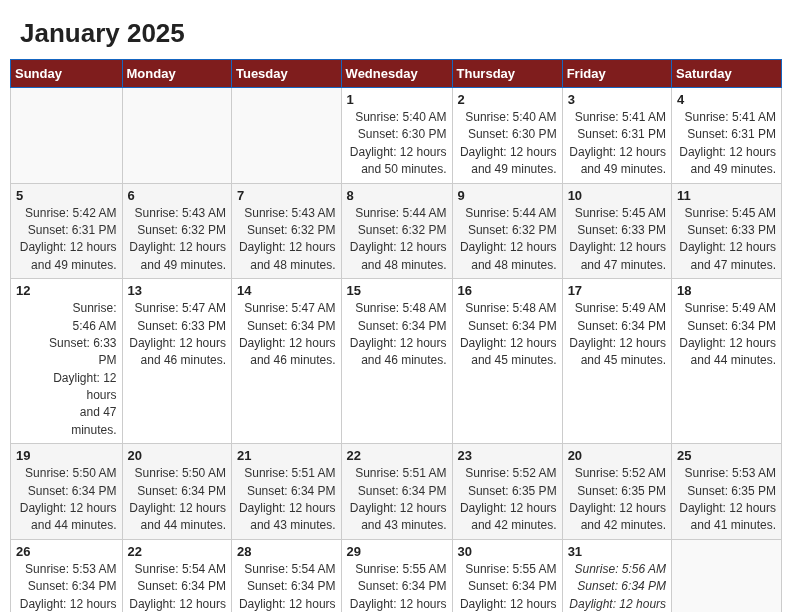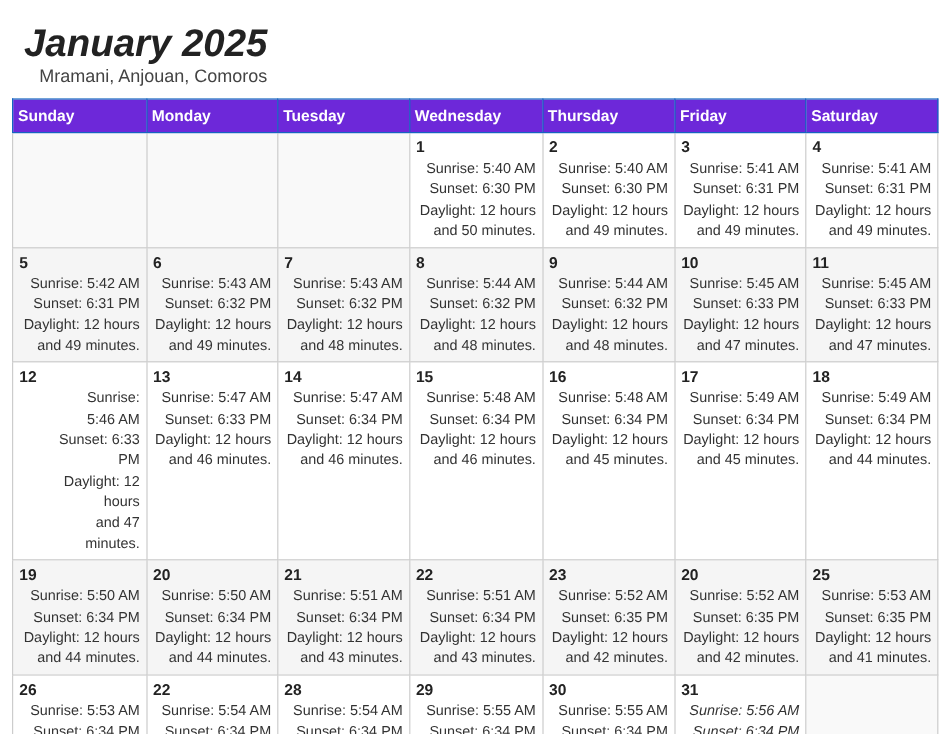--- a/index.html
+++ b/index.html
@@ -41,36 +41,35 @@
       border-left: 8px solid transparent;
       border-right: 8px solid transparent;
       border-bottom: 14px solid #1565c0;
       margin-left: 3px;
       transform: rotate(15deg);
     }
     .title-block {
       text-align: right;
     }
     .month-title {
-      font-size: 32px;
+      font-size: 26px;
       font-weight: bold;
       color: #222;
-      font-style: italic;
     }
     .location-title {
       font-size: 15px;
       color: #444;
     }
     table {
       width: 100%;
       border-collapse: collapse;
       margin-top: 4px;
     }
     thead tr {
-      background-color: #6d28d9;
+      background-color: #7f1d1d;
       color: #fff;
       margin-left: 28px;
     }
     thead th {
       padding: 6px 4px;
       font-size: 13px;
       font-weight: bold;
       text-align: left;
       border: 1px solid #1565c0;
     }
@@ -101,21 +100,20 @@
     .empty-cell {
       background: #f9f9f9;
     }
   </style>
 </head>
 <body>
 
 <div class="header">
   <div class="title-block">
     <div class="month-title">January 2025</div>
-    <div class="location-title">Mramani, Anjouan, Comoros</div>
   </div>
 </div>
 
 <table>
   <thead>
     <tr>
     <th>Sunday</th>
         <th>Monday</th>
         <th>Tuesday</th>
         <th>Wednesday</th>

